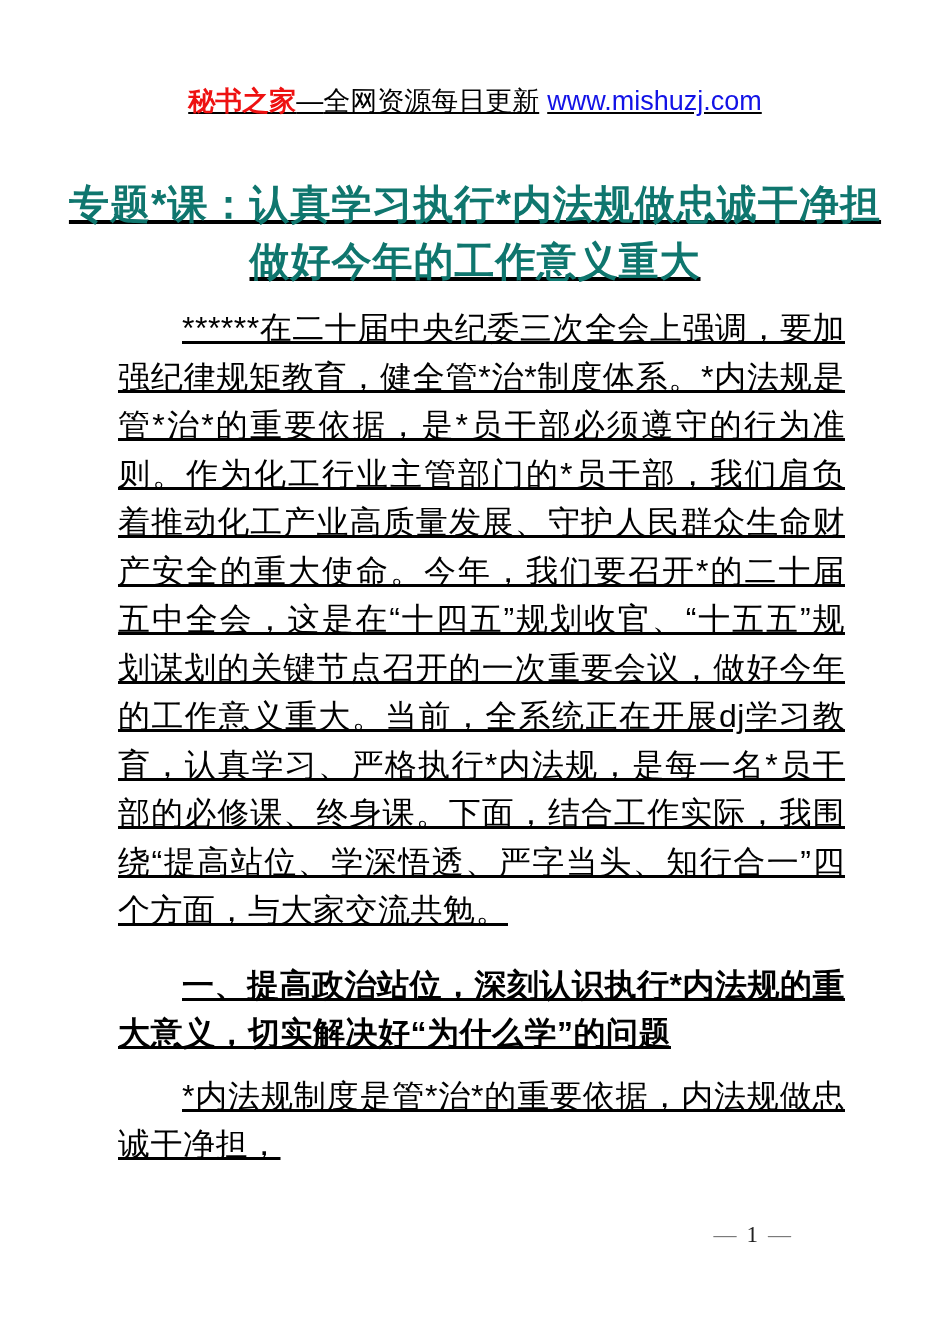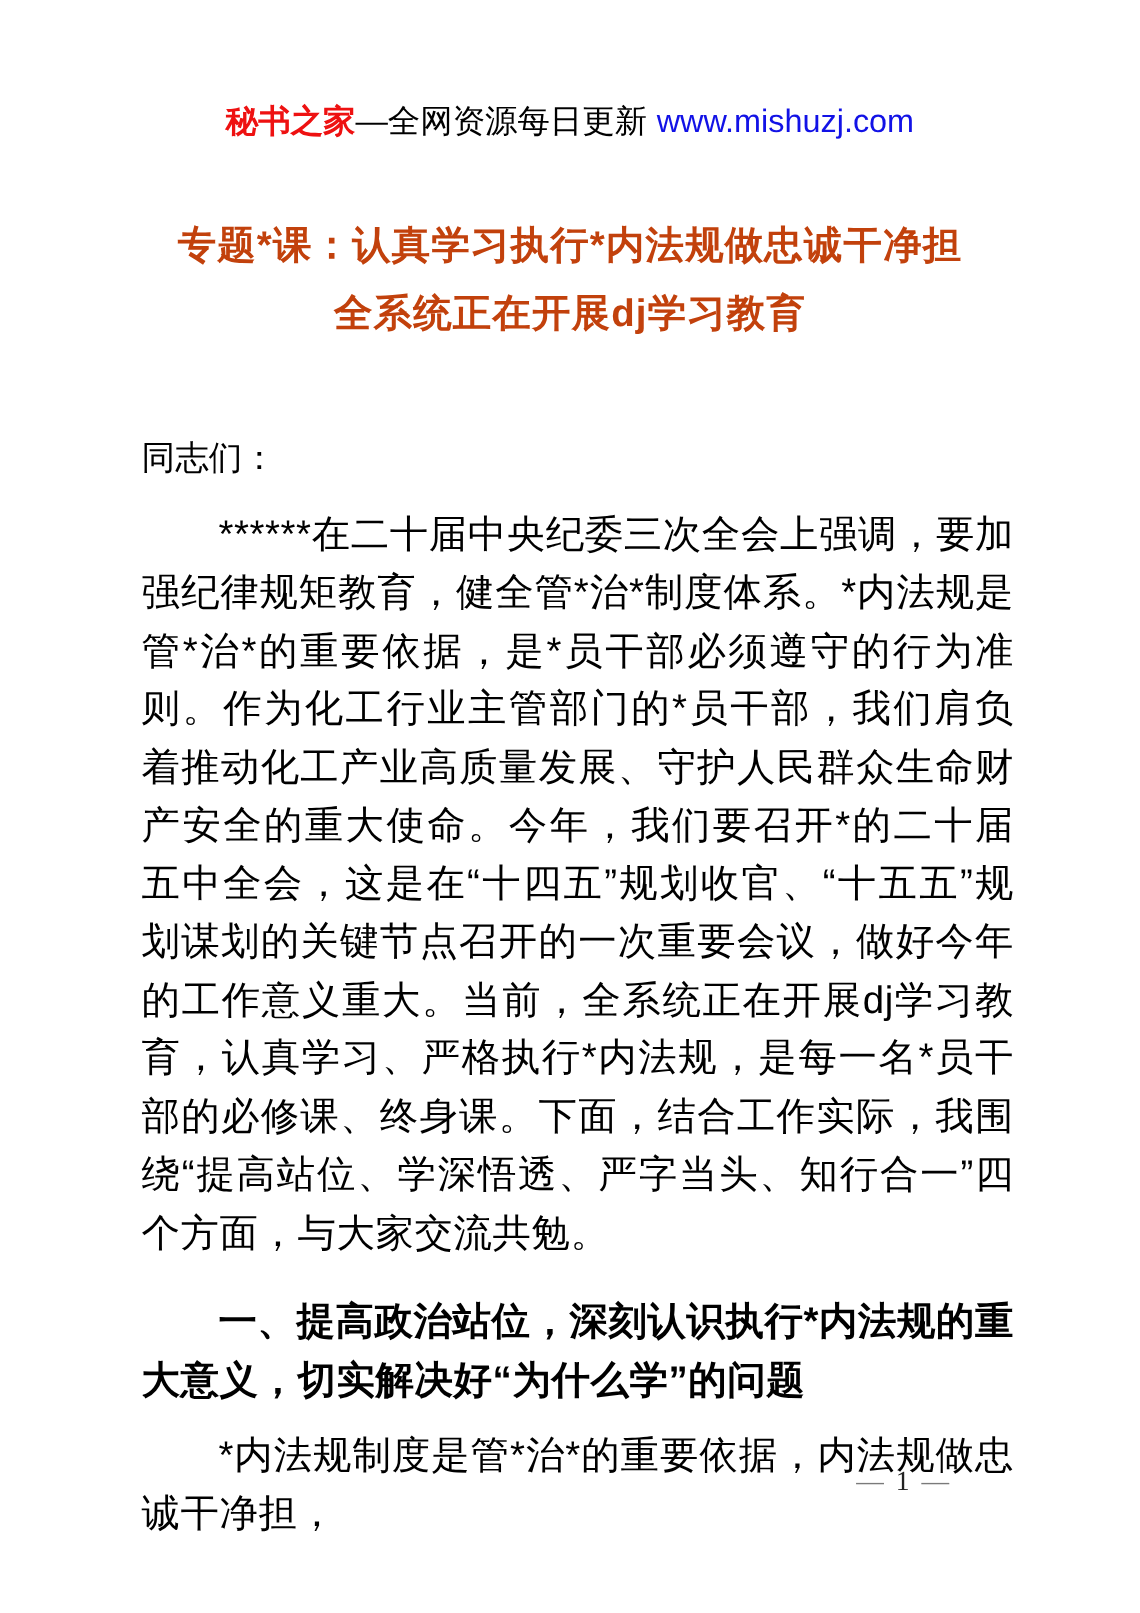--- a/index.html
+++ b/index.html
@@ -4,20 +4,21 @@
 <style>
   html, body { margin: 0; padding: 0; background: #ffffff; }
   .page {
     position: relative;
     width: 950px;
     height: 1344px;
     background: #ffffff;
     overflow: hidden;
     font-family: "Liberation Sans", sans-serif;
     color: #000000;
+    text-decoration: underline;
   }
   .header {
     margin-top: 84px;
     text-align: center;
     font-size: 27px;
     line-height: 34px;
     white-space: nowrap;
   }
   .header .brand {
     color: #ee1111;
@@ -30,24 +31,24 @@
     color: #000000;
   }
   .header .url {
     color: #1212e6;
     margin-left: 8px;
     cursor: pointer;
   }
   .title {
     margin: 58px 40px 0;
     text-align: center;
-    font-size: 32px;
+    font-size: 40px;
     line-height: 57px;
     font-weight: 700;
-    color: #c2410c;
+    color: #0f766e;
     letter-spacing: 1px;
   }
   .title .title-line { display: block; white-space: nowrap; }
   .content {
     padding: 0 105px 0 118px;
   }
   .salutation {
     margin: 68px 0 0 0;
     font-size: 28px;
     line-height: 48.5px;
@@ -77,25 +78,24 @@
 <body>
 
 <div class="page">
 
   <div class="header">
     <span class="brand">秘书之家</span><span class="sep">—</span><span class="tagline">全网资源每日更新</span><span class="url">www.mishuzj.com</span>
   </div>
 
   <h1 class="title">
     <span class="title-line">专题*课：认真学习执行*内法规做忠诚干净担</span>
-    <span class="title-line">全系统正在开展dj学习教育</span>
+    <span class="title-line">做好今年的工作意义重大</span>
   </h1>
 
   <div class="content">
-    <p class="salutation">同志们：</p>
     <p class="para indent">******在二十届中央纪委三次全会上强调，要加强纪律规矩教育，健全管*治*制度体系。*内法规是管*治*的重要依据，是*员干部必须遵守的行为准则。作为化工行业主管部门的*员干部，我们肩负着推动化工产业高质量发展、守护人民群众生命财产安全的重大使命。今年，我们要召开*的二十届五中全会，这是在“十四五”规划收官、“十五五”规划谋划的关键节点召开的一次重要会议，做好今年的工作意义重大。当前，全系统正在开展dj学习教育，认真学习、严格执行*内法规，是每一名*员干部的必修课、终身课。下面，结合工作实际，我围绕“提高站位、学深悟透、严字当头、知行合一”四个方面，与大家交流共勉。</p>
     <p class="para indent bold">一、提高政治站位，深刻认识执行*内法规的重大意义，切实解决好“为什么学”的问题</p>
     <p class="para indent">*内法规制度是管*治*的重要依据，内法规做忠诚干净担，</p>
   </div>
 
   <div class="footer">
     <span class="dash">—</span><span class="pagenum">1</span><span class="dash">—</span>
   </div>
 
 </div>

